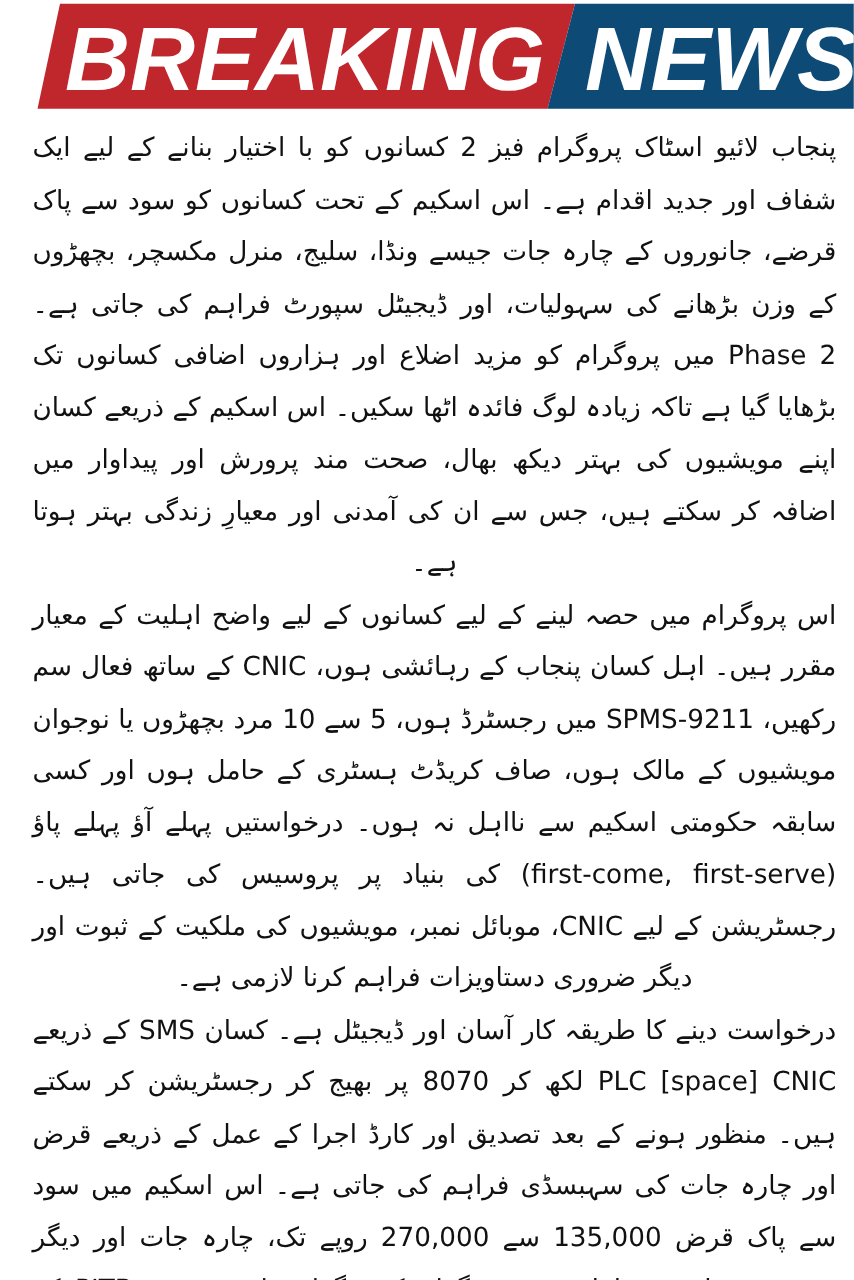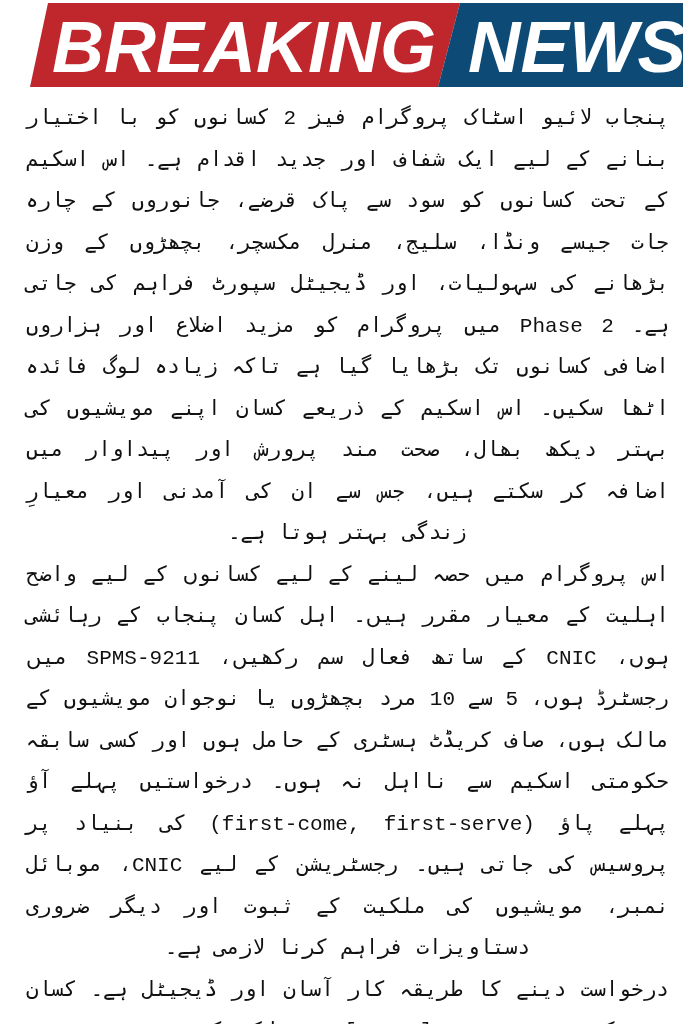--- a/index.html
+++ b/index.html
@@ -39,21 +39,20 @@
       direction: rtl;
       text-align: justify;
       text-align-last: center;
       color: #111111;
       font-family: "DejaVu Sans", sans-serif;
       font-size: 21px;
       line-height: 41.5px;
     }
     .article p {
       margin: 0 0 0 12px;
-      font-family: Liberation Mono, monospace;
     }
   </style>
 </head>
 <body>
 
 <div class="banner">
   <svg width="683" height="92" viewBox="0 0 683 92">
     <polygon points="20,3 432,3 410,87 2,87" fill="#c0272d"></polygon>
     <polygon points="432,3 678,3 664,87 410,87" fill="#0d4a76"></polygon>
     <text class="banner-word" x="24" y="72" font-size="72" textLength="384" lengthAdjust="spacingAndGlyphs">BREAKING</text>

